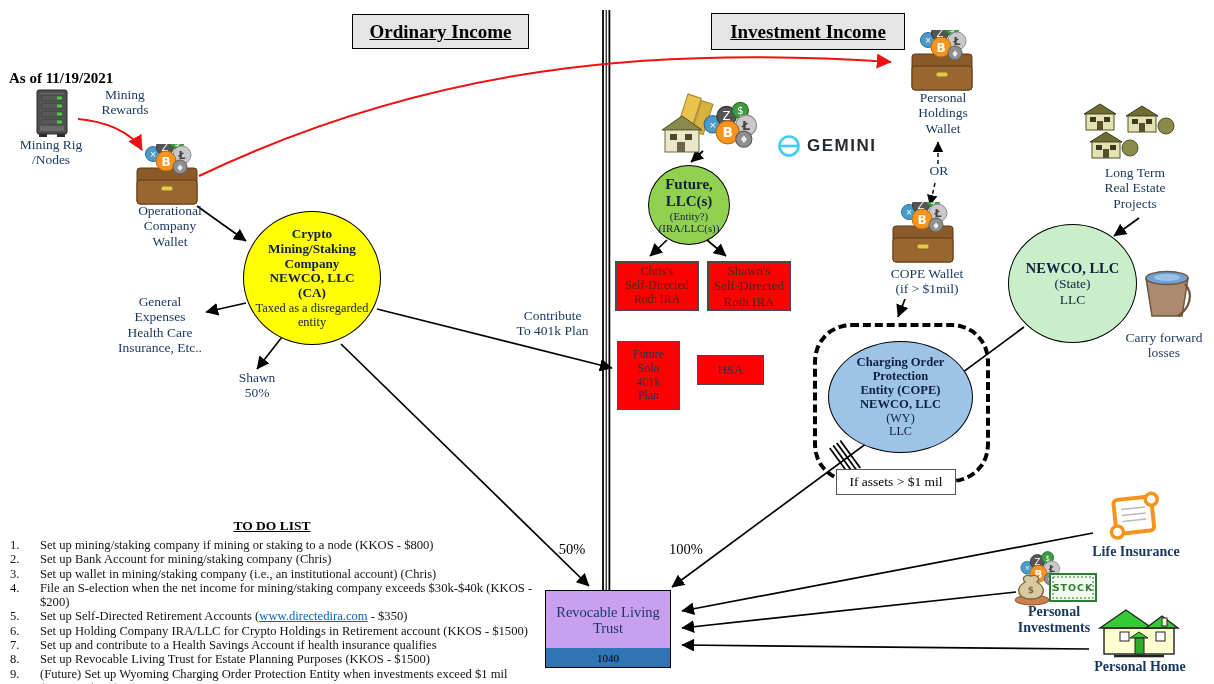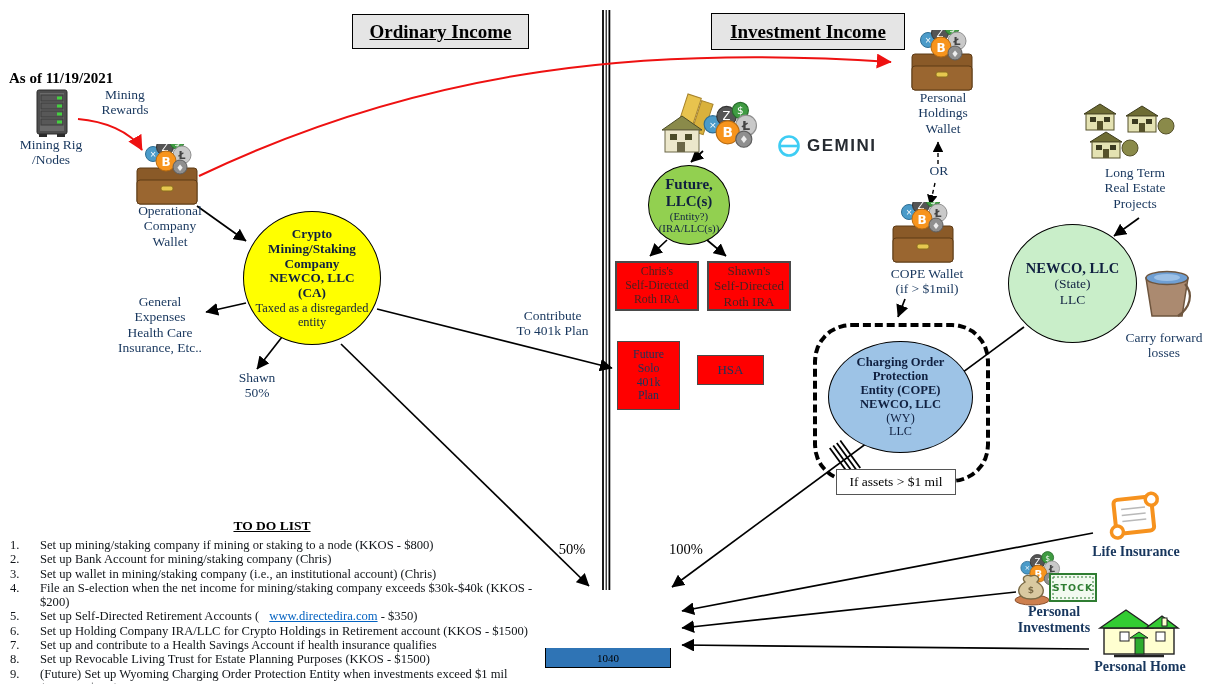--- a/index.html
+++ b/index.html
@@ -29,21 +29,21 @@
          font-size:13.5px;color:#000;}
   .trust{position:absolute;background:var(--purple-trust,#c9a0f0);border:1.5px solid #000;display:flex;
          align-items:center;justify-content:center;font-size:14.5px;text-align:center;}
   .strip1040{position:absolute;background:var(--blue-1040,#2f74b5);border:1.5px solid #000;border-top:none;
          display:flex;align-items:center;justify-content:center;font-size:11px;color:#000;}
   .todo{position:absolute;left:6px;top:518px;width:532px;font-size:12.6px;color:#101418;}
   .todo-title{text-align:center;font-weight:bold;text-decoration:underline;font-size:13.5px;color:#000;margin-bottom:4px;}
   .todo-row{display:flex;line-height:14.3px;}
   .todo-num{width:30px;flex:0 0 30px;padding-left:4px;}
   .todo-text{flex:1;}
-  .todo-link{color:var(--link-blue,#0563c1);text-decoration:underline;cursor:pointer;margin-left:10px;}
+  .todo-link{color:var(--link-blue,#0563c1);text-decoration:underline;cursor:pointer;}
   .gemini-wrap{position:absolute;left:776px;top:133px;display:flex;align-items:center;gap:5px;}
   .gemini-word{font-family:"Liberation Sans",sans-serif;font-weight:bold;font-size:17px;letter-spacing:1.5px;color:#262b31;}
   svg text{font-family:"DejaVu Sans",sans-serif;}
   .black-fill{fill:#000;}
   .red-fill{fill:var(--arrow-red,#ee1111);}
   .blk{stroke:#000;stroke-width:1.7;fill:none;}
   .red-line{stroke:var(--arrow-red,#ee1111);stroke-width:2;fill:none;}
   .dash{stroke:#000;stroke-width:1.4;stroke-dasharray:4 3;fill:none;}
   .divl{stroke:#000;fill:none;}
 </style>
@@ -274,20 +274,22 @@
     <ellipse cx="29" cy="14" rx="21" ry="6.5" fill="#6f9fd3" stroke="#6e553e" stroke-width="1.5"></ellipse>
     <ellipse cx="29" cy="13.5" rx="13" ry="3.5" fill="#9cc0e6"></ellipse>
     <path d="M47 20 C 56 30 52 44 40 52" fill="none" stroke="#6e553e" stroke-width="2.2"></path>
   </svg>
   <div class="lbl" style="left:1118px;top:330px;width:92px">Carry forward
 losses</div>
 
   <div class="lbl black" style="left:552px;top:541px;width:40px;font-size:14.5px">50%</div>
   <div class="lbl black" style="left:664px;top:541px;width:44px;font-size:14.5px">100%</div>
 
+  <div class="trust ml" style="left:545px;top:590px;width:124px;height:58px">Revocable Living
+Trust</div>
   <div class="strip1040" style="left:545px;top:648px;width:124px;height:19px">1040</div>
 
   <svg class="abs" style="left:1103px;top:490px" width="66" height="54" viewBox="0 0 66 54">
     <g transform="rotate(-6 33 27)">
       <rect x="12" y="8" width="38" height="34" rx="4" fill="#fff" stroke="var(--scroll-orange,#f6921e)" stroke-width="4"></rect>
       <circle cx="50" cy="11" r="6" fill="#fff" stroke="var(--scroll-orange,#f6921e)" stroke-width="3.5"></circle>
       <circle cx="13" cy="40" r="6" fill="#fff" stroke="var(--scroll-orange,#f6921e)" stroke-width="3.5"></circle>
       <line x1="19" y1="18" x2="43" y2="18" stroke="#b9b9b9" stroke-width="1.6"></line>
       <line x1="19" y1="24" x2="43" y2="24" stroke="#b9b9b9" stroke-width="1.6"></line>
       <line x1="19" y1="30" x2="43" y2="30" stroke="#b9b9b9" stroke-width="1.6"></line>

